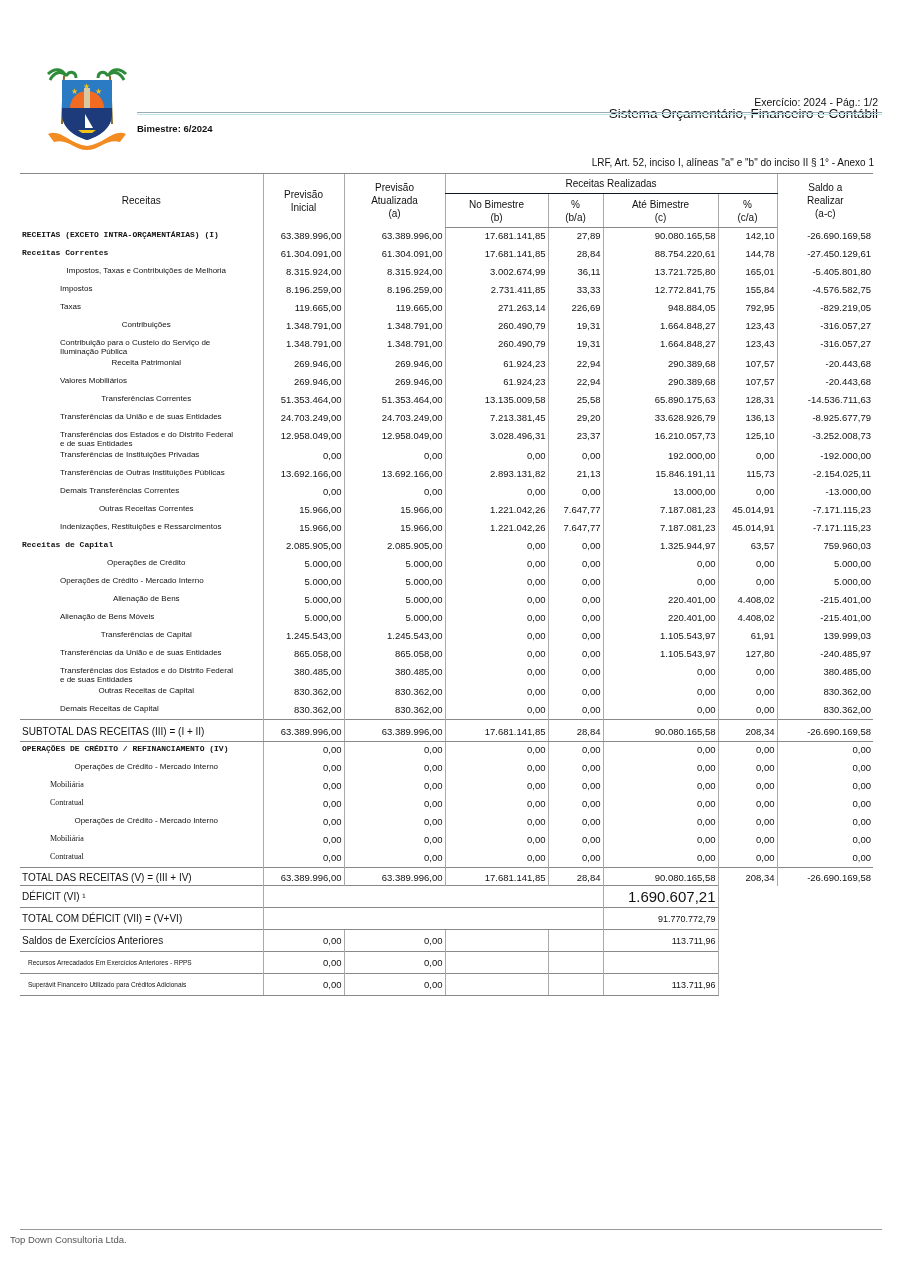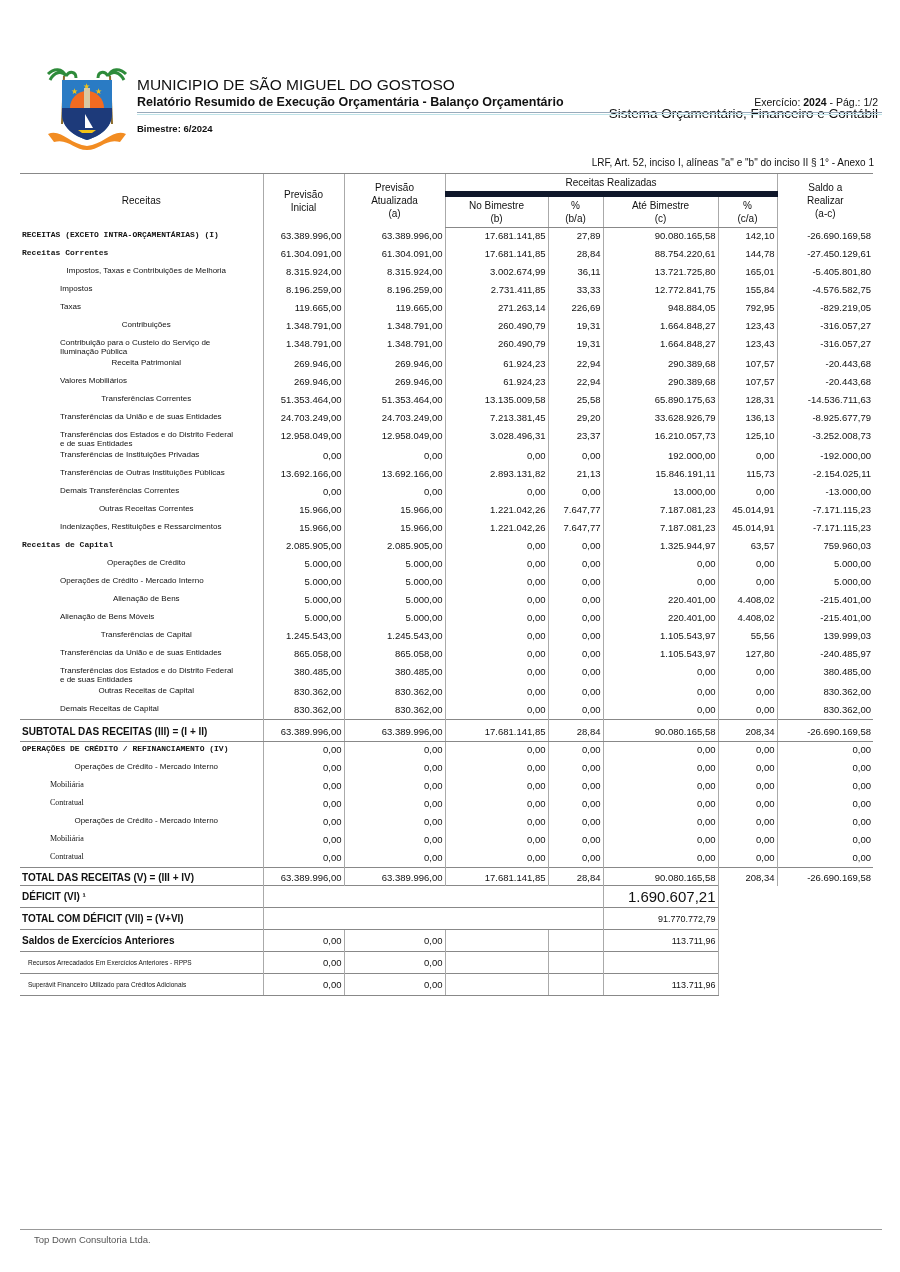--- a/index.html
+++ b/index.html
@@ -5,47 +5,47 @@
   * { box-sizing: border-box; margin: 0; padding: 0; }
   html, body { width: 900px; height: 1272px; background: #fff; overflow: hidden; }
   body { font-family: "Liberation Sans", sans-serif; color: #111; position: relative; }
 
   .header { position: absolute; left: 0; top: 0; width: 900px; height: 150px; }
   .logo { position: absolute; left: 40px; top: 64px; width: 94px; height: 86px; }
   .muni-title { position: absolute; left: 137px; top: 76px; font-size: 15.5px; letter-spacing: 0; }
   .report-title { position: absolute; left: 137px; top: 95px; font-size: 12.5px; font-weight: bold; }
   .sys-title { position: absolute; right: 22px; top: 76px; font-size: 13.5px; margin-top: 30px; }
   .exercise { position: absolute; right: 22px; top: 96px; font-size: 10.5px; }
-  .exercise b { font-weight: bold; }
+  .exercise b { font-weight: normal; }
   .header-rule { position: absolute; left: 137px; right: 18px; top: 112px; height: 3px; border-top: 1px solid #9ab; border-bottom: 1px solid #bfe3e8; }
   .bimestre { position: absolute; left: 137px; top: 123px; font-size: 9.5px; font-weight: bold; }
   .lrf { position: absolute; right: 26px; top: 157px; font-size: 10px; }
   .lrf b { font-weight: normal; }
 
   table.main { position: absolute; left: 20px; top: 173px; width: 853px; border-collapse: collapse; table-layout: fixed; font-size: 9px; }
   table.main td, table.main th { padding: 0 2px; vertical-align: top; }
   th { font-weight: normal; font-size: 10px; text-align: center; vertical-align: middle !important; line-height: 13px; }
   .hdr-row1 th { border-top: 1px solid #888; }
   .hdr th { border-bottom: 1px solid #888; }
   .vl { border-left: 1px solid #aaa; }
   .num { text-align: right; font-size: 9.5px; }
   .lbl { font-size: 8px; }
   .lbl.bold { font-weight: bold; font-family: Liberation Mono, monospace; }
   .lbl.i1 { padding-left: 12px; text-align: center; }
   .lbl.i2 { padding-left: 40px; }
   .lbl.i3 { padding-left: 30px; font-family: Liberation Serif, serif; }
-  .big { font-size: 10px !important; font-weight: bold; }
+  .big { font-size: 10px !important; }
   tr.r td { height: 18px; padding-top: 2px; }
   tr.r2 td { height: 22px; }
   .botline td { border-bottom: 1px solid #888; }
   .sep td { border-top: 1px solid #888; }
   .small { font-size: 6.5px !important; }
 
   .footer-rule { position: absolute; left: 20px; right: 18px; top: 1229px; border-top: 1px solid #999; }
-  .footer { position: absolute; left: 34px; top: 1234px; font-size: 9.5px; color: #555; }
+  .footer { position: absolute; left: 10px; top: 1234px; font-size: 9.5px; color: #555; }
 </style>
 </head>
 <body>
 
 <div class="header">
   <svg class="logo" viewBox="0 0 94 86">
     <path d="M8 10 C14 4 22 4 26 12 M26 12 C22 6 14 8 10 16 M26 12 C30 6 36 8 36 14" stroke="#2e8b3a" stroke-width="3" fill="none"></path>
     <path d="M86 10 C80 4 72 4 68 12 M68 12 C72 6 80 8 84 16 M68 12 C64 6 58 8 58 14" stroke="#2e8b3a" stroke-width="3" fill="none"></path>
     <line x1="24" y1="12" x2="22" y2="60" stroke="#8a6a2a" stroke-width="2"></line>
     <line x1="70" y1="12" x2="72" y2="60" stroke="#8a6a2a" stroke-width="2"></line>
@@ -53,22 +53,20 @@
     <text x="31" y="30" font-size="8" fill="#f3c316">★</text>
     <text x="43" y="25" font-size="8" fill="#f3c316">★</text>
     <text x="55" y="30" font-size="8" fill="#f3c316">★</text>
     <path d="M30 44 A17 17 0 0 1 64 44 Z" fill="#f26b21"></path>
     <rect x="44" y="24" width="6" height="20" fill="#d9c9a3"></rect>
     <path d="M22 44 L72 44 L72 50 C72 64 60 72 47 76 C34 72 22 64 22 50 Z" fill="#1d3a7a"></path>
     <path d="M45 50 L45 64 L53 64 Z" fill="#fff"></path>
     <path d="M38 66 L56 66 L52 69 L42 69 Z" fill="#f3c316"></path>
     <path d="M8 70 C20 64 30 80 47 82 C64 80 74 64 86 70 L80 78 C66 74 60 86 47 86 C34 86 28 74 14 78 Z" fill="#f28c22"></path>
   </svg>
-  <div class="muni-title">MUNICIPIO DE SÃO MIGUEL DO GOSTOSO</div>
-  <div class="report-title">Relatório Resumido de Execução Orçamentária - Balanço Orçamentário</div>
   <div class="sys-title">Sistema Orçamentário, Financeiro e Contábil</div>
   <div class="exercise">
     <span>Exercício:</span>
     <b>2024</b>
     <span>-   Pág.: 1/2</span>
   </div>
   <div class="header-rule"></div>
   <div class="bimestre">Bimestre: 6/2024</div>
   <div class="lrf">
     <span>LRF, Art. 52, inciso I, alíneas "a" e "b" do inciso II  § 1° -</span>
@@ -85,21 +83,21 @@
       <col style="width:55px">
       <col style="width:115px">
       <col style="width:59px">
       <col style="width:96px">
   </colgroup>
   <thead>
     <tr class="hdr-row1">
       <th rowspan="2" class="hdr">Receitas</th>
       <th rowspan="2" class="vl hdr"><span>Previsão</span><br><span>Inicial</span></th>
       <th rowspan="2" class="vl hdr"><span>Previsão</span><br><span>Atualizada</span><br><span>(a)</span></th>
-      <th colspan="4" class="vl" style="border-bottom:6px solid #0f172a;height:20px;">Receitas Realizadas</th>
+      <th colspan="4" class="vl" style="border-bottom:1px solid #0f172a;height:20px;">Receitas Realizadas</th>
       <th rowspan="2" class="vl hdr"><span>Saldo a</span><br><span>Realizar</span><br><span>(a-c)</span></th>
     </tr>
     <tr class="hdr">
       <th class="vl" style="height:34px"><span>No Bimestre</span><br><span>(b)</span></th>
       <th class="vl"><span>%</span><br><span>(b/a)</span></th>
       <th class="vl"><span>Até Bimestre</span><br><span>(c)</span></th>
       <th class="vl"><span>%</span><br><span>(c/a)</span></th>
     </tr>
   </thead>
   <tbody id="rows-body">
@@ -323,21 +321,21 @@
         <td class="vl num">4.408,02</td>
         <td class="vl num">-215.401,00</td>
       </tr>
       <tr class="r">
         <td class="lbl i1">Transferências de Capital</td>
         <td class="vl num">1.245.543,00</td>
         <td class="vl num">1.245.543,00</td>
         <td class="vl num">0,00</td>
         <td class="vl num">0,00</td>
         <td class="vl num">1.105.543,97</td>
-        <td class="vl num">55,56</td>
+        <td class="vl num">61,91</td>
         <td class="vl num">139.999,03</td>
       </tr>
       <tr class="r">
         <td class="lbl i2">Transferências da União e de suas Entidades</td>
         <td class="vl num">865.058,00</td>
         <td class="vl num">865.058,00</td>
         <td class="vl num">0,00</td>
         <td class="vl num">0,00</td>
         <td class="vl num">1.105.543,97</td>
         <td class="vl num">127,80</td>

